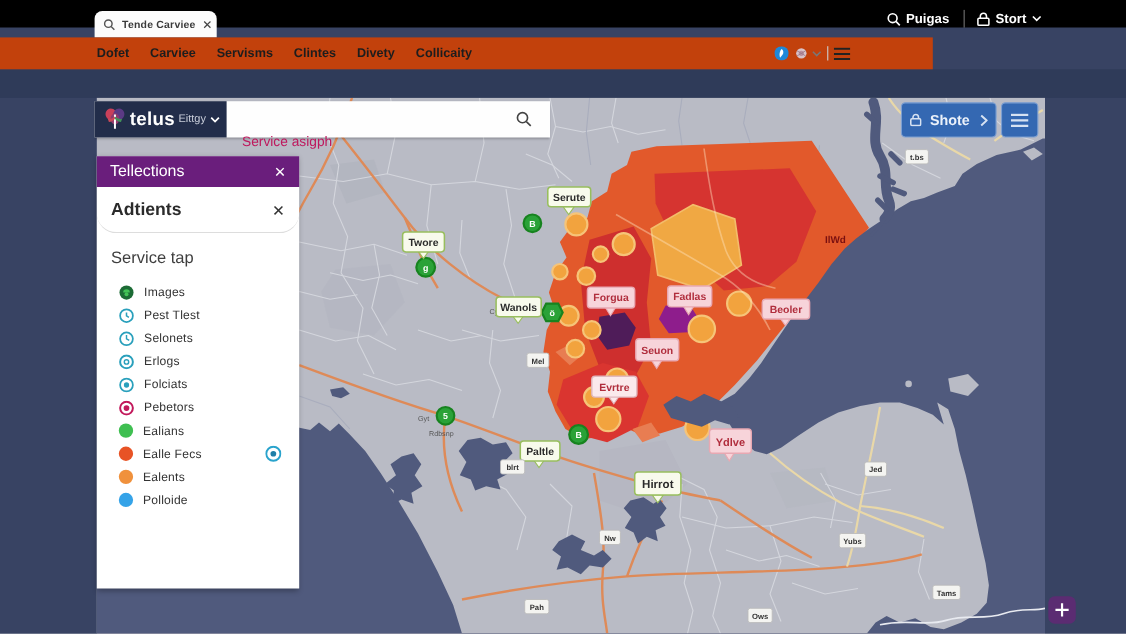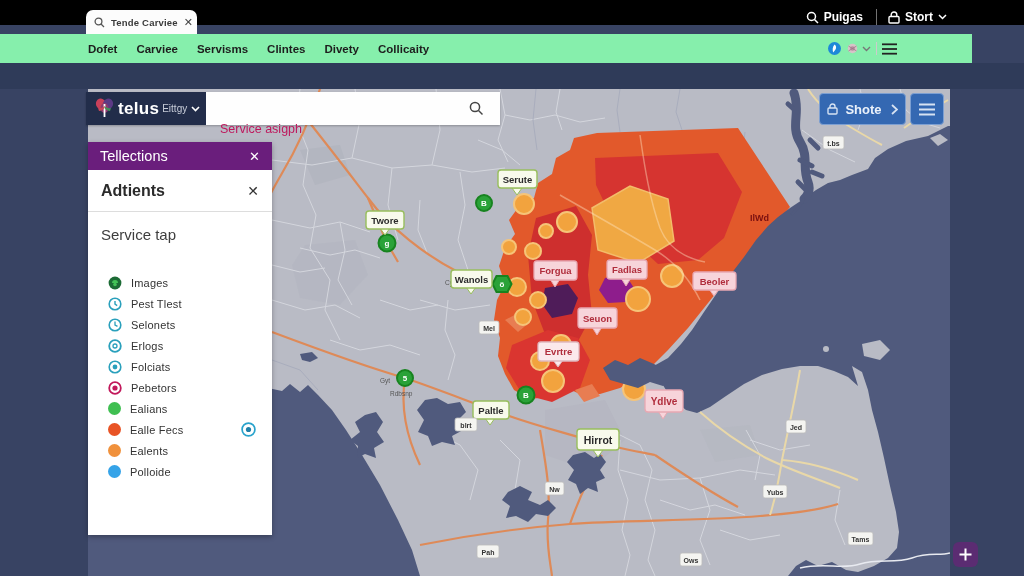--- a/index.html
+++ b/index.html
@@ -3,33 +3,33 @@
 <meta charset="utf-8">
 <style>
   * { margin:0; padding:0; box-sizing:border-box; }
   html,body { width:1024px; height:576px; overflow:hidden; }
   body { font-family:"Liberation Sans", sans-serif; position:relative; background:#384363; }
   .topbar { position:absolute; left:0; top:0; width:1024px; height:25px; background:#000000; }
   .tab { position:absolute; left:86px; top:10px; width:111px; height:24px; background:#FCFCFC; border-radius:7px 7px 0 0; display:flex; align-items:center; padding:0 8px; }
   .tab .ttxt { font-size:9.5px; color:#3a3a3a; font-weight:bold; margin-left:6px; letter-spacing:0.2px; white-space:nowrap; }
   .tab .tx { margin-left:auto; color:#444; font-size:11px; padding-left:6px; }
   .topright { position:absolute; right:77px; top:0; height:34px; display:flex; align-items:center; color:#fff; font-size:12px; font-weight:bold; }
-  .navbar { position:absolute; left:0; top:34px; width:972px; height:29px; background:#86efac; display:flex; align-items:center; }
+  .navbar { position:absolute; left:0; top:34px; width:848px; height:29px; background:#c2410c; display:flex; align-items:center; }
   .navbar .items { display:flex; margin-left:88px; color:#1d1d1d; font-size:11.5px; font-weight:bold; }
   .navbar .items span { margin-right:19px; letter-spacing:0; }
   .mapwrap { position:absolute; left:88px; top:89px; width:862px; height:487px; background:#B9BBC5; overflow:hidden; }
   .searchbar { position:absolute; left:86px; top:92px; width:414px; height:33px; background:#FEFEFE; display:flex; align-items:center; box-shadow:0 1px 2px rgba(0,0,0,0.25); }
   .telusbox { width:120px; height:33px; background:#222D4A; color:#fff; display:flex; align-items:center; padding-left:9px; }
   .srch-ph { color:#be185d; font-size:12.5px; margin-left:14px;margin-top:40px; }
   .btn-blue { position:absolute; top:93px; height:32px; background:#3468B2; border:1.5px solid #7C9FD2; border-radius:4px; color:#EAF1FA; font-weight:bold; font-size:13px; display:flex; align-items:center; justify-content:center; }
   .panel { position:absolute; left:88px; top:142px; width:184px; height:393px; background:#FFFFFF; box-shadow:0 2px 5px rgba(0,0,0,0.3); }
   .panelhead { height:28px; background:#6A1E7C; color:#fff; display:flex; align-items:center; padding:0 12px; }
   .panelhead .pt { font-size:14.5px; font-weight:normal; }
   .panelhead .px { margin-left:auto; font-size:13px; }
-  .adtients { height:42px; display:flex; align-items:center; padding:0 13px; border-bottom:1px solid #DDD; }
+  .adtients { height:42px; display:flex; align-items:center; padding:0 13px; border-bottom:1px solid #DDD;border-radius:18px; }
   .adtients .at { font-size:16px; font-weight:bold; color:#2b2b2b; }
   .adtients .ax { margin-left:auto; color:#333; font-size:14px; }
   .sechead { font-size:14.5px; color:#3e3e3e; padding:14px 0 4px 13px; }
   .item { display:flex; align-items:center; height:21px; padding-left:20px; font-size:11px; color:#333; }
   .item .lbl { margin-left:9px; letter-spacing:0.2px; }
   .dot { width:13px; height:13px; border-radius:50%; }
   .plusbtn { position:absolute; left:953px; top:542px; width:25px; height:25px; background:#5B2C72; border-radius:6px; color:#fff; font-size:17px; display:flex; align-items:center; justify-content:center; }
 </style>
 </head>
 <body>
@@ -352,21 +352,21 @@
 <div class="panel">
   <div class="panelhead">
       <span class="pt">Tellections</span>
       <span class="px">✕</span>
     </div>
   <div class="adtients">
       <span class="at">Adtients</span>
       <span class="ax">✕</span>
     </div>
   <div class="sechead" style="font-size:15px;">Service tap</div>
-  <div class="item" style="margin-top:25px;">
+  <div class="item" style="margin-top:8px;">
       <svg width="14" height="14" viewBox="0 0 14 14">
         <circle cx="7" cy="7" r="6.4" fill="#1C6B35"></circle>
         <path d="M4,7 A3,3 0 0 1 10,7" fill="#43C257"></path>
         <circle cx="7" cy="8.5" r="1.8" fill="#43C257"></circle>
       </svg>
       <span class="lbl">Images</span>
     </div>
   <div class="item">
       <svg width="14" height="14" viewBox="0 0 14 14">
         <circle cx="7" cy="7" r="5.8" fill="#FFF" stroke="#2AA0BC" stroke-width="1.6"></circle>

